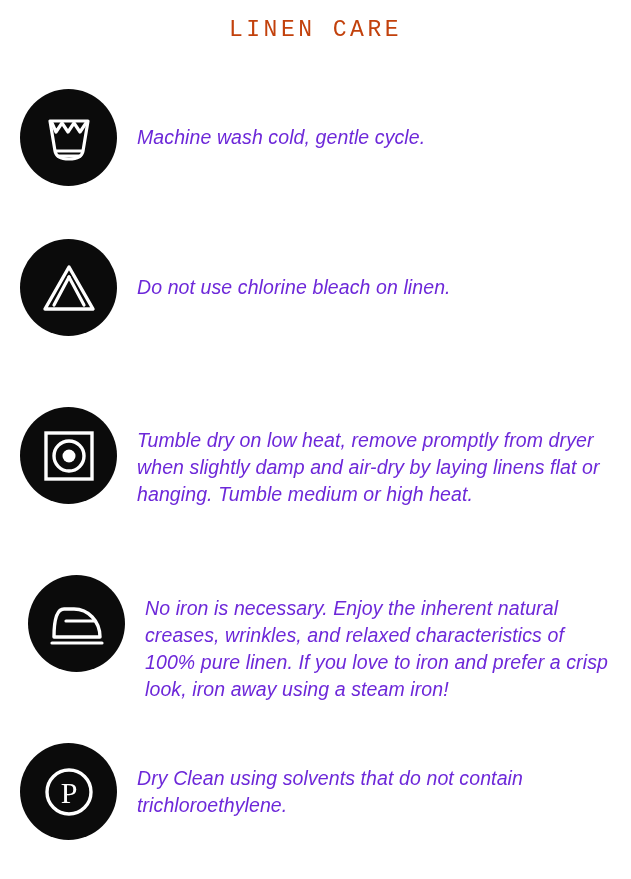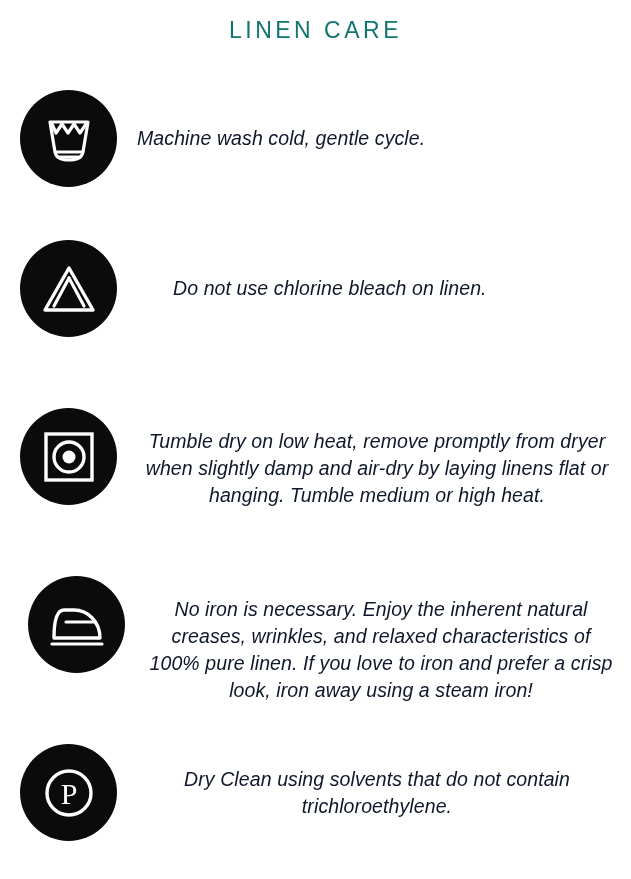--- a/index.html
+++ b/index.html
@@ -15,24 +15,24 @@
     overflow: hidden;
   }
   .page {
     position: relative;
     width: 631px;
     height: 879px;
     box-sizing: border-box;
   }
   .title {
     text-align: center;
-    font-family: Liberation Sans, sans-serif;
+    font-family: Liberation Mono, monospace;
     font-size: 23px;
     letter-spacing: 3.5px;
-    color: #0f766e;
+    color: #c2410c;
     padding-top: 2px;
     font-weight: 400;
   }
   .care-list {
     margin-top: 46px;
   }
   .care-row {
     display: flex;
     align-items: flex-start;
     margin-bottom: 0px;
@@ -59,27 +59,26 @@
     flex: 1 1 auto;
     padding-right: 14px;
     display: flex;
     align-items: center;
     min-height: 97px;
   }
   .care-text {
     font-style: italic;
     font-size: 19.5px;
     line-height: 1.38;
-    color: #0f172a;
+    color: #6d28d9;
     letter-spacing: 0.1px;
-    text-align: center;
   }
   
   .row-1 { height: 150px; }
-  .row-2 { height: 168px; gap: 36px; }
+  .row-2 { height: 168px; }
   .row-3 { height: 168px; }
   .row-4 { height: 168px; padding-left: 8px; }
   .row-5 { height: 140px; }
 </style>
 </head>
 <body>
 
 <div class="page">
 
   <h1 class="title">LINEN CARE</h1>

